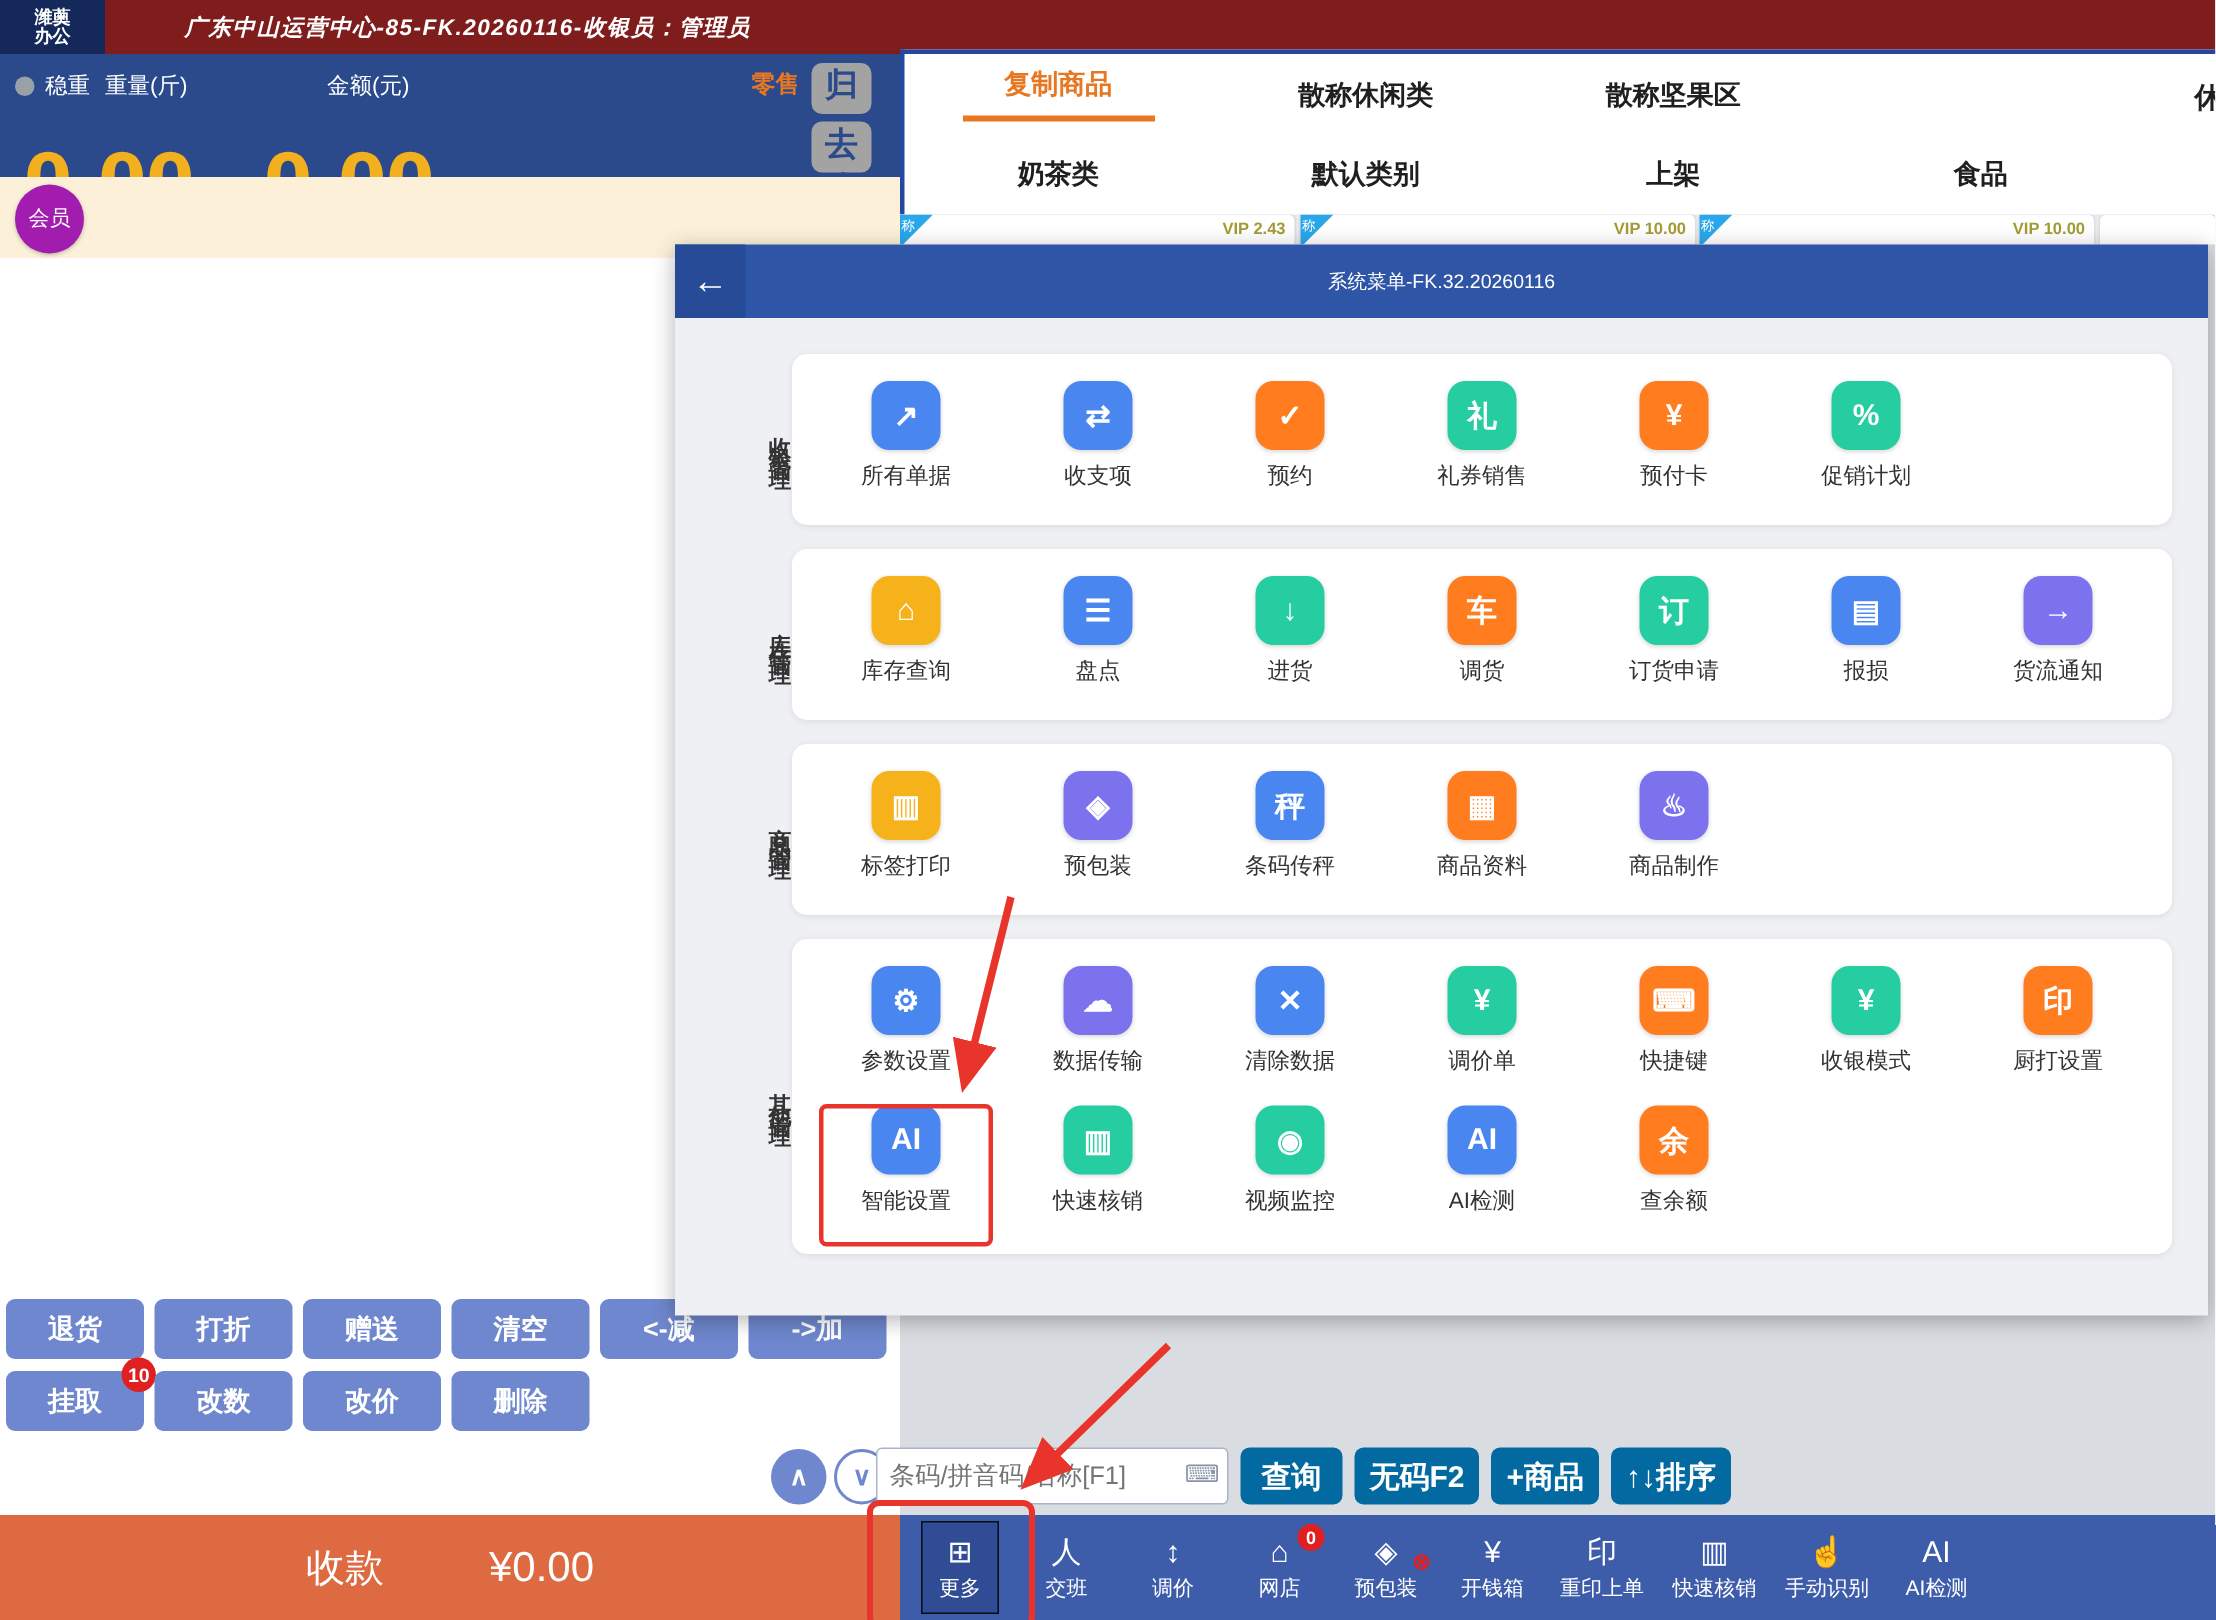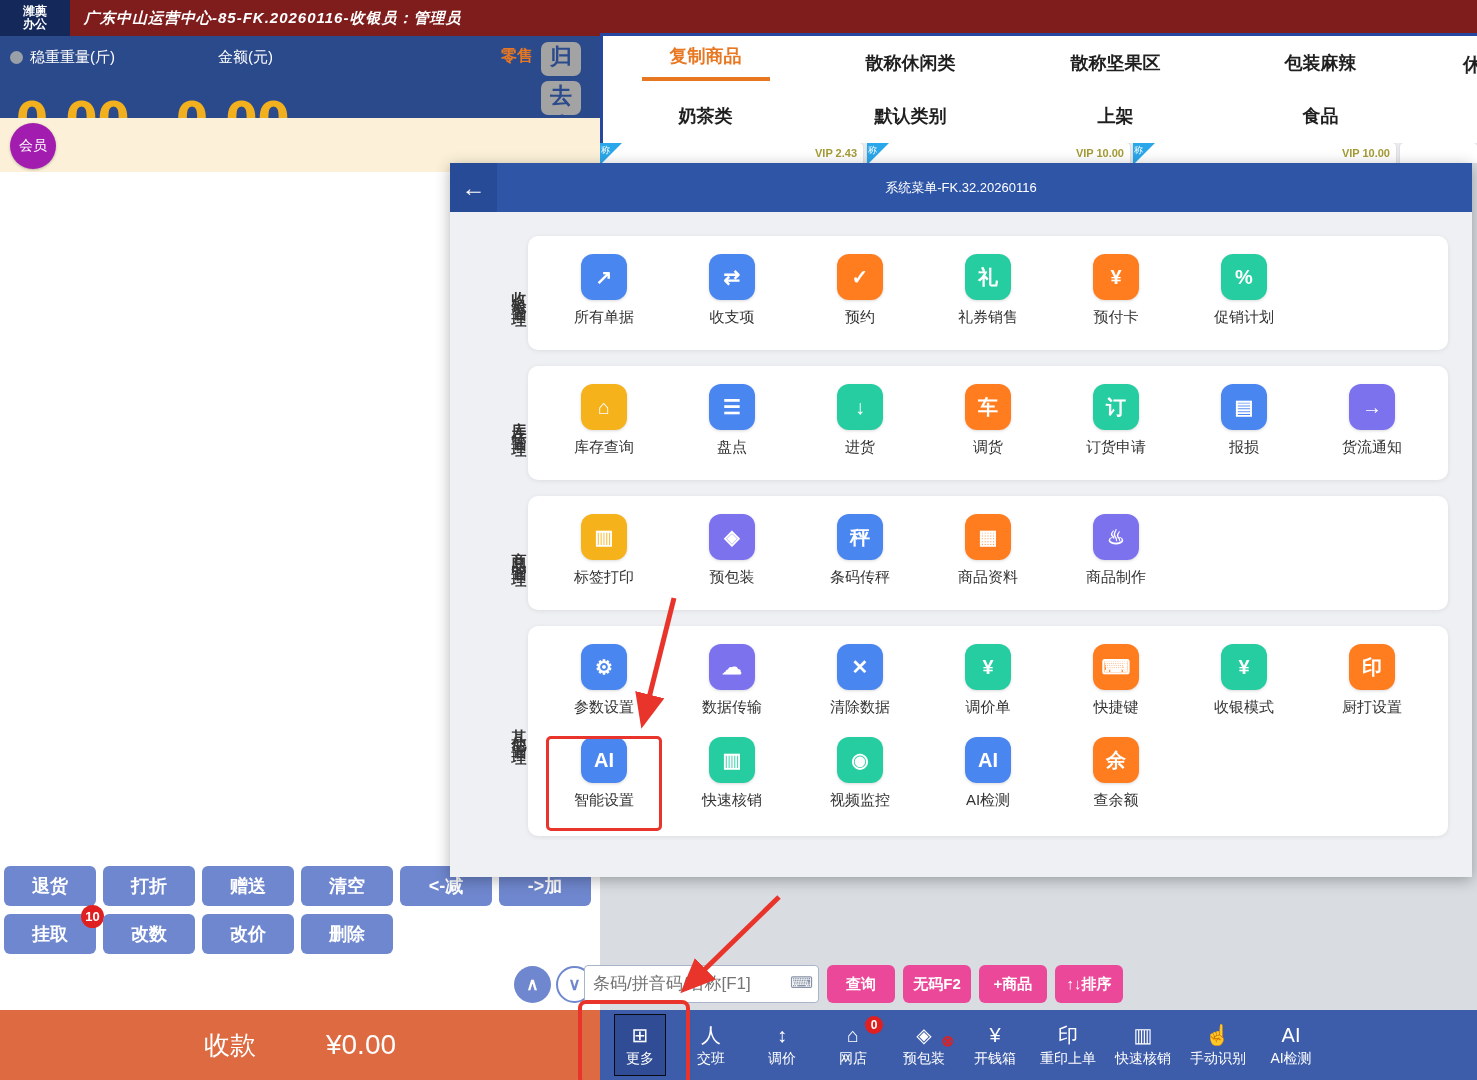--- a/index.html
+++ b/index.html
@@ -2,27 +2,27 @@
 <html><head>
 <meta charset="utf-8">
 <style>
   * { margin:0; padding:0; box-sizing:border-box; }
   html,body { width:1477px; height:1080px; overflow:hidden; font-family:"Liberation Sans",sans-serif; background:#fff; }
   #root { position:relative; width:1477px; height:1080px; overflow:hidden; background:#fff; }
 
   
   .titlebar { position:absolute; left:0; top:0; width:1477px; height:36px; background:#7f1d1d; display:flex; align-items:center; }
   .logo { width:70px; height:36px; background:#14295a; color:#fff; font-size:12px; font-weight:bold; line-height:13px; text-align:center; padding-top:5px; }
-  .apptitle { color:#fff; font-size:15px; font-weight:bold; font-style:italic; padding-left:14px; letter-spacing:1px; }
+  .apptitle { color:#fff; font-size:15px; font-weight:bold; font-style:italic; padding-left:14px; letter-spacing:1px;margin-left:39px; }
 
   
   .scale { position:absolute; left:0; top:36px; width:600px; height:82px; background:#2b4a8c; color:#fff; }
   .scale .row1 { position:absolute; left:10px; top:12px; display:flex; align-items:center; font-size:15px; }
   .dot { width:13px; height:13px; border-radius:50%; background:#9aa0a8; margin-right:7px; }
-  .lblw { }
+  .lblw { margin-right:10px; }
   .lbla { position:absolute; left:218px; top:12px; font-size:15px; }
   .mode { position:absolute; left:501px; top:10px; color:#e87722; font-size:16px; font-weight:bold; }
   .gold { position:absolute; top:60px; color:#f2b01e; font-size:46px; font-weight:bold; font-family:"DejaVu Sans",sans-serif; line-height:46px; }
   .gold.w { left:16px; } .gold.a { left:176px; }
   .scalebtn { position:absolute; left:541px; width:40px; height:34px; background:#a3a3a3; color:#2b4a8c; font-size:22px; font-weight:bold; border:none; border-radius:7px; }
   .scalebtn.zero { top:6px; } .scalebtn.tare { top:45px; }
 
   .cream { position:absolute; left:0; top:118px; width:600px; height:54px; background:#fcf1d8; }
   .member { position:absolute; left:10px; top:123px; width:46px; height:46px; border-radius:50%; background:#a21caf; color:#fff; font-size:14px; display:flex; align-items:center; justify-content:center; box-shadow:0 1px 3px rgba(0,0,0,.25); }
   .orderarea { position:absolute; left:0; top:172px; width:600px; height:694px; background:#fff; }
@@ -53,21 +53,21 @@
   .tri-txt { position:absolute; left:1px; top:1px; color:#fff; font-size:9px; }
   .vip { position:absolute; right:6px; top:4px; font-size:11px; font-weight:bold; color:#a59b35; }
 
   .rgrey { position:absolute; left:600px; top:163px; width:877px; height:847px; background:#d9dde1; }
 
   
   .searchrow { position:absolute; left:584px; top:965px; height:38px; display:flex; gap:8px; }
   .searchbox { position:relative; width:235px; height:38px; }
   .searchbox input { width:100%; height:100%; border:1px solid #aab4c8; border-radius:4px; font-size:17px; color:#555; padding:0 30px 0 8px; font-family:"Liberation Sans",sans-serif; }
   .kbd-icon { position:absolute; right:6px; top:8px; font-size:16px; color:#8a94a8; }
-  .sbtn { height:38px; background:#ec4899; color:#fff; font-size:15px; font-weight:bold; border:none; border-radius:6px; padding:0 10px; min-width:68px; }
+  .sbtn { height:38px; background:#0369a1; color:#fff; font-size:20px; font-weight:bold; border:none; border-radius:6px; padding:0 10px; min-width:68px; }
 
   
   .paybar { position:absolute; left:0; top:1010px; width:600px; height:70px; background:#dd6a40; color:#fff; display:flex; align-items:center; justify-content:center; gap:70px; }
   .paylabel { font-size:26px; } .payamount { font-size:28px; }
   .toolbar { position:absolute; left:600px; top:1010px; width:877px; height:70px; background:#3d5caa; display:flex; align-items:center; gap:19px; padding-left:14px; }
   .titem { position:relative; min-width:52px; height:62px; display:flex; flex-direction:column; align-items:center; justify-content:center; color:#fff; cursor:pointer; }
   .titem .tico { font-size:20px; line-height:24px; }
   .titem .tlbl { font-size:14px; margin-top:3px; white-space:nowrap; }
   .titem.active { background:#2f4c94; border:1px solid #0a0a14; padding:0 6px; }
   .tbadge { position:absolute; right:-4px; top:2px; min-width:18px; height:18px; border-radius:9px; background:#e02020; color:#fff; font-size:12px; font-weight:bold; display:flex; align-items:center; justify-content:center; padding:0 4px; }
@@ -128,23 +128,20 @@
     <div class="tabrow">
         <div class="tab-cell">
           <span class="tab active">复制商品</span>
         </div>
         <div class="tab-cell">
           <span class="tab">散称休闲类</span>
         </div>
         <div class="tab-cell">
           <span class="tab">散称坚果区</span>
         </div>
-        <div class="tab-cell">
-          <span class="tab">包装麻辣</span>
-        </div>
       </div>
     <div class="tabrow">
         <div class="tab-cell">
           <span class="tab">奶茶类</span>
         </div>
         <div class="tab-cell">
           <span class="tab">默认类别</span>
         </div>
         <div class="tab-cell">
           <span class="tab">上架</span>

